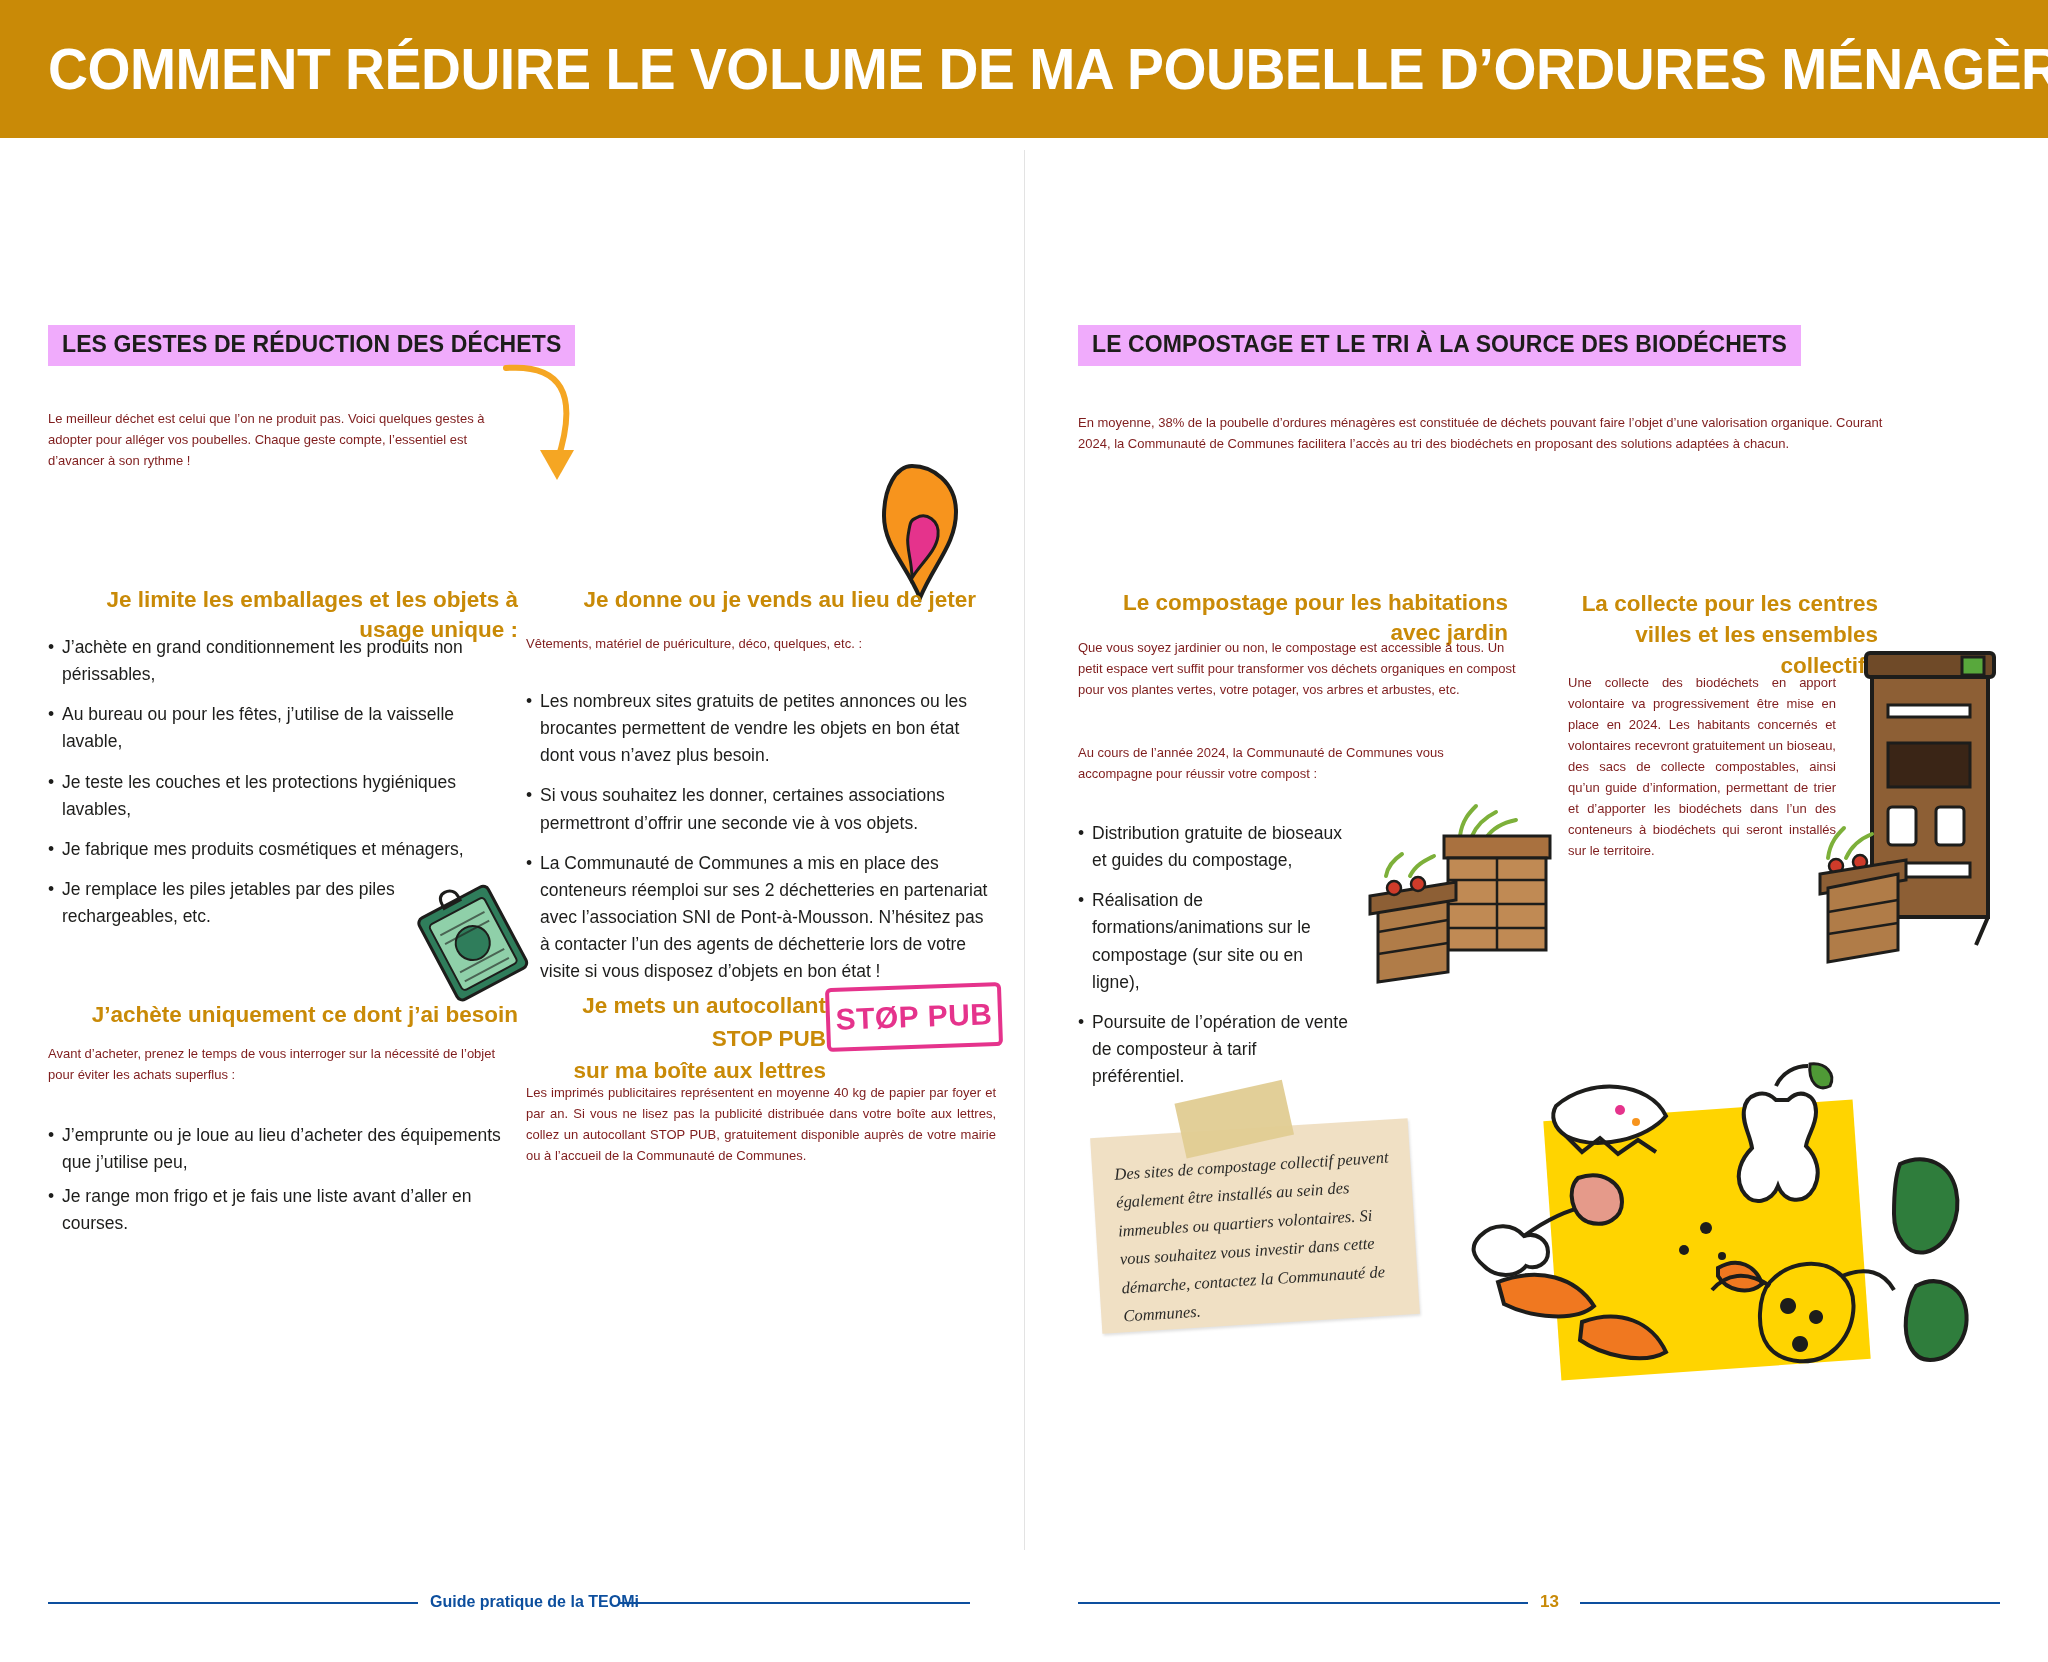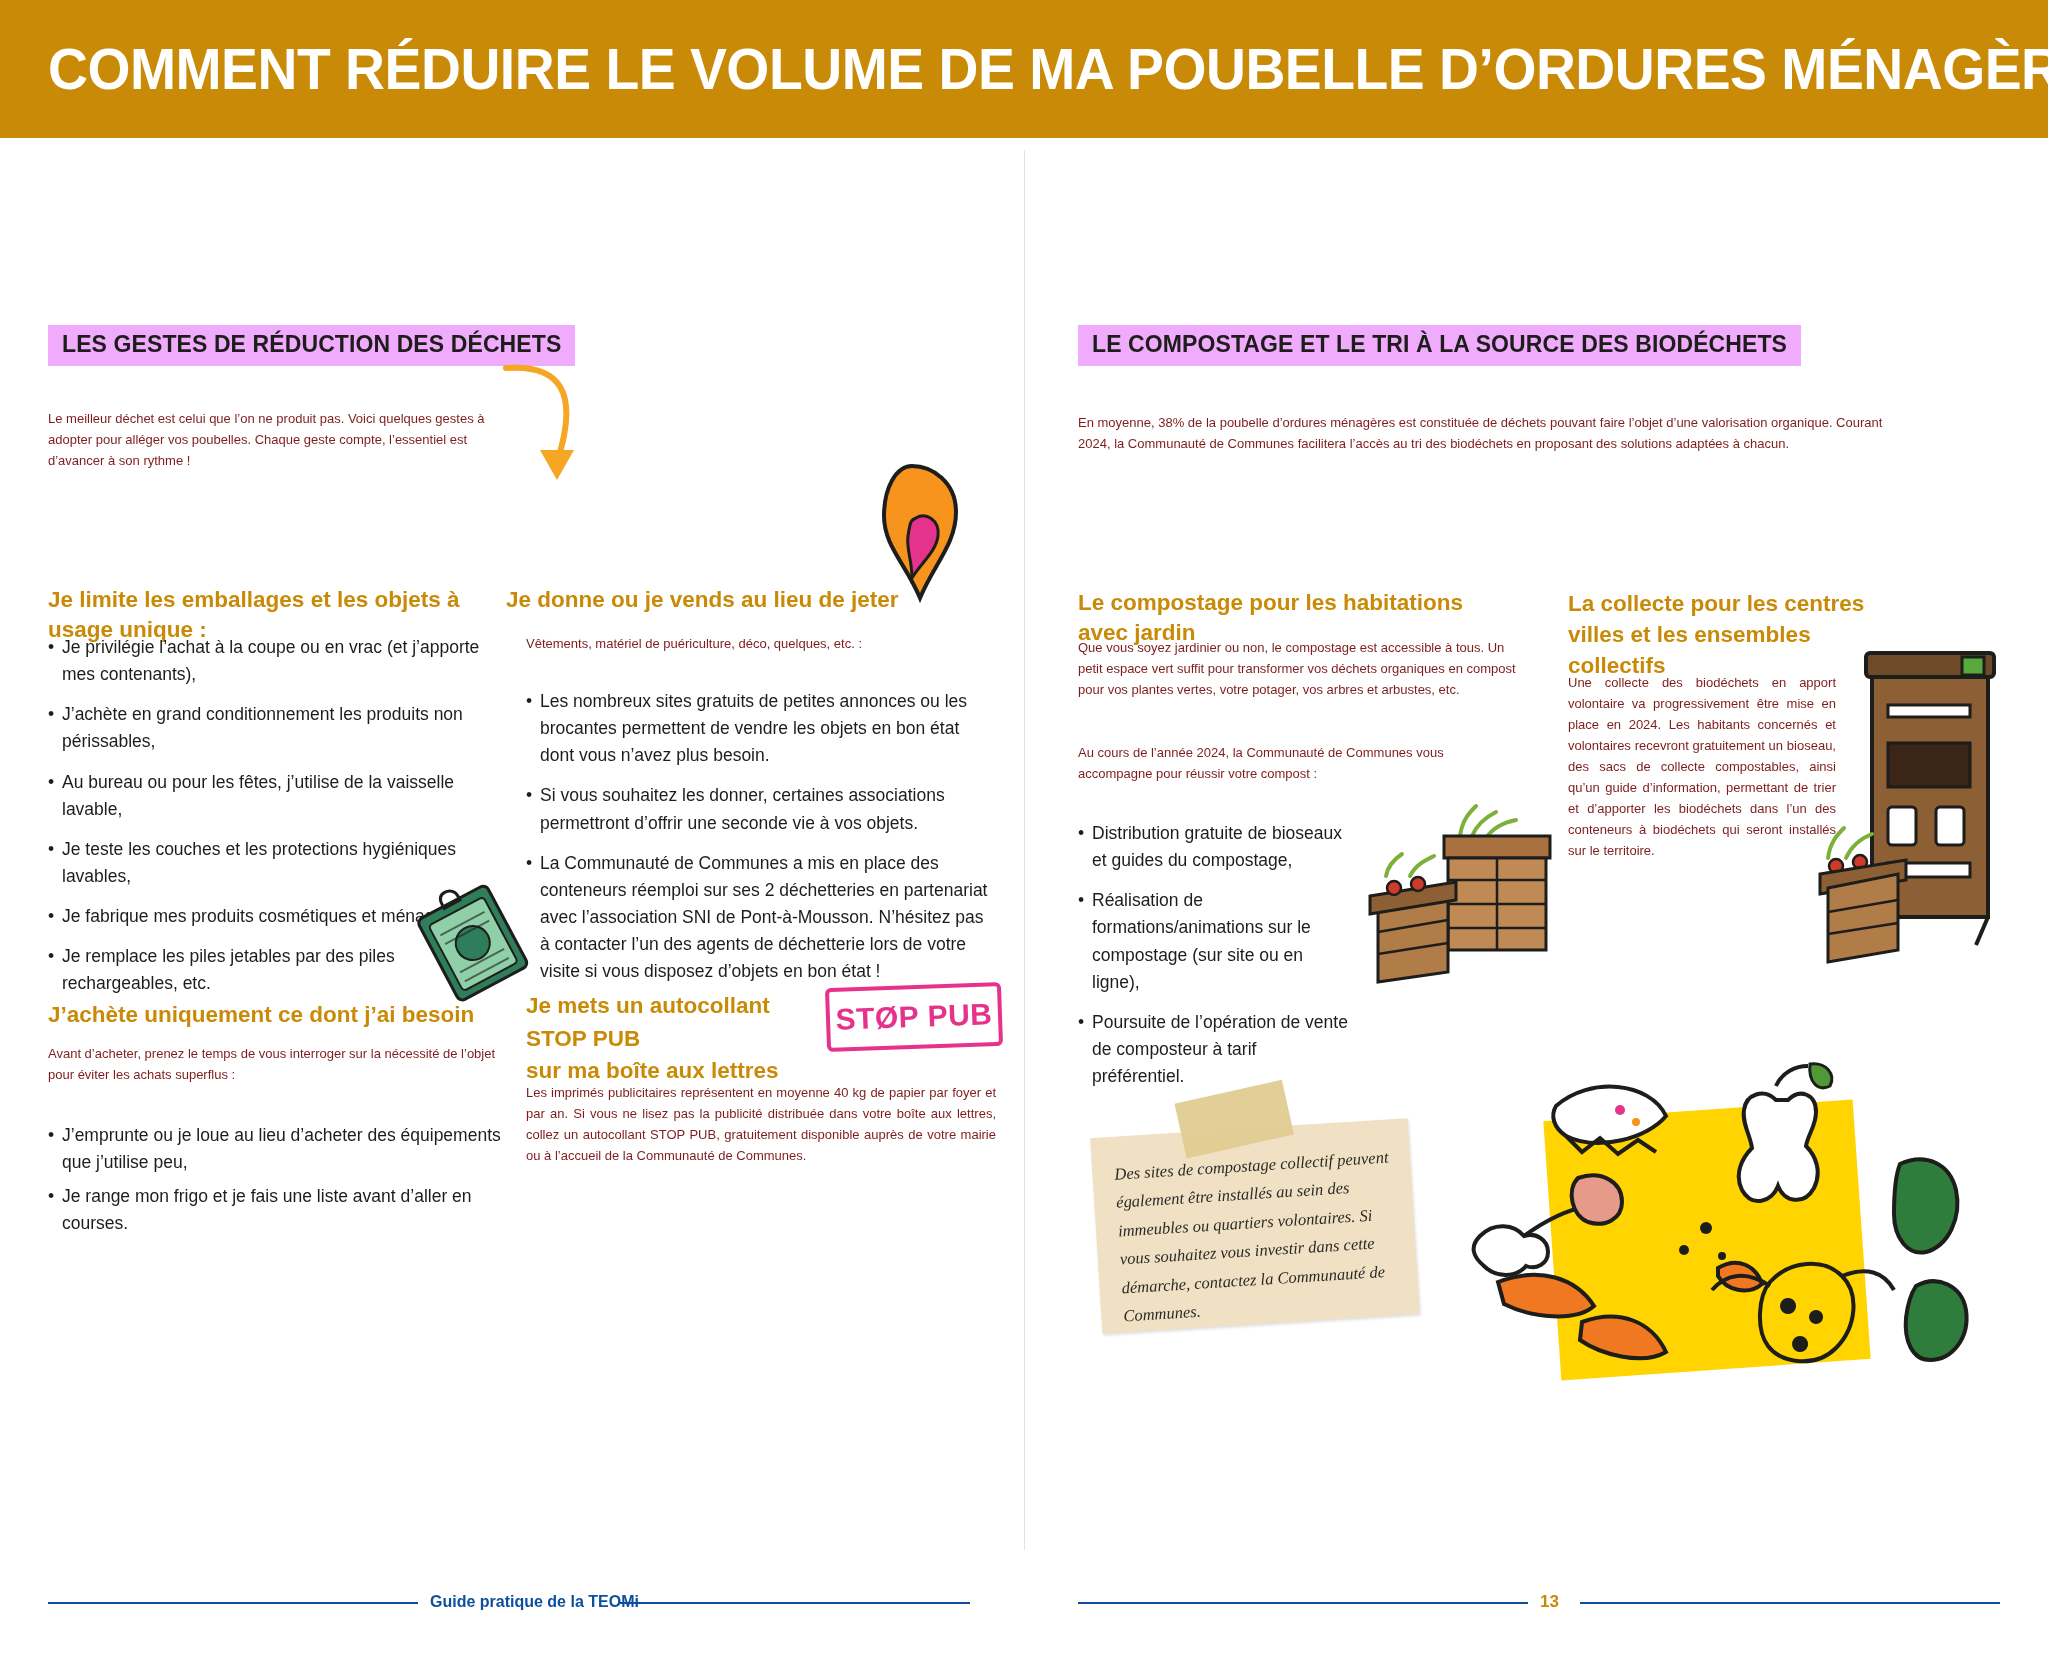--- a/index.html
+++ b/index.html
@@ -74,20 +74,21 @@
     font-family: Liberation Sans, sans-serif;
   }
 
   .subhead {
     position: absolute;
     color: #c98a07;
     font-weight: bold;
     font-size: 22.5px;
     line-height: 1.32;
     font-family: "Liberation Sans", sans-serif;
+    text-align: right;
   }
 
   .bullets {
     position: absolute;
     font-size: 17.5px;
     line-height: 1.55;
     font-family: "Liberation Sans", sans-serif;
   }
   .bullets .bl {
     margin-bottom: 13px;
@@ -203,21 +204,20 @@
   <path d="M40 92 L57 122 L74 92 Z" fill="#f5a623"></path>
 </svg>
 
 <div class="tblock" style="left:48px; top:408px; width:450px;">
   <span>Le meilleur déchet est celui que l’on ne produit pas. Voici quelques gestes à adopter pour alléger vos poubelles. Chaque geste compte, l’essentiel est d’avancer à son rythme !</span>
 </div>
 
 <div class="subhead" style="left:48px; top:585px; width:470px;">Je limite les emballages et les objets à usage unique :</div>
 
 <div class="bullets" style="left:48px; top:634px; width:460px;">
-  <div class="bl">Je privilégie l’achat à la coupe ou en vrac (et j’apporte mes contenants),</div>
   <div class="bl">J’achète en grand conditionnement les produits non périssables,</div>
   <div class="bl">Au bureau ou pour les fêtes, j’utilise de la vaisselle lavable,</div>
   <div class="bl">Je teste les couches et les protections hygiéniques lavables,</div>
   <div class="bl">Je fabrique mes produits cosmétiques et ménagers,</div>
   <div class="bl">Je remplace les piles jetables par des piles rechargeables, etc.</div>
 </div>
 
 <svg class="illus" style="left:410px; top:878px;" width="120" height="125" viewBox="0 0 120 125">
   <g transform="rotate(-28 60 62)">
     <rect x="22" y="20" width="78" height="92" rx="6" fill="#2f7d5b" stroke="#1d1d1b" stroke-width="3"></rect>

